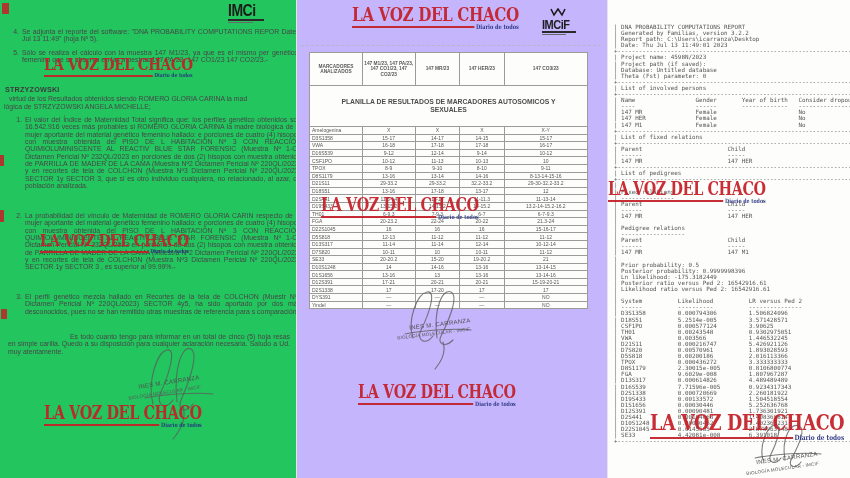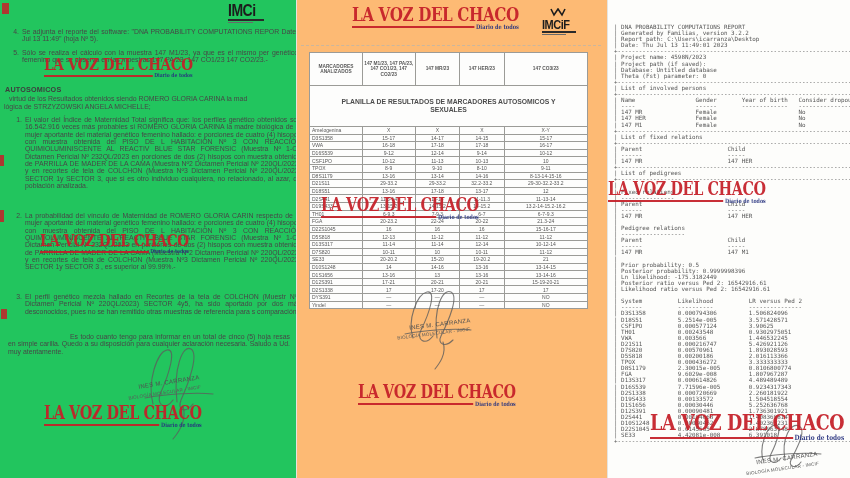--- a/index.html
+++ b/index.html
@@ -4,21 +4,21 @@
 <style>
   html,body{margin:0;padding:0;}
   body{
     width:850px;height:478px;position:relative;overflow:hidden;
     background:#f4f4f2;
     font-family:"Liberation Sans", sans-serif;
     color:#4a4a4a;
   }
   .page{position:absolute;top:0;height:478px;}
   #left-page{left:0;width:296px;background:#22c55e;overflow:hidden;}
-  #mid-page{left:296px;width:310px;background:#fdba74;border-left:1px solid #e4e4e0;border-right:1px solid #e4e4e0;overflow:hidden;}
+  #mid-page{left:296px;width:310px;background:#c4b5fd;border-left:1px solid #e4e4e0;border-right:1px solid #e4e4e0;overflow:hidden;}
   #right-page{left:608px;width:242px;background:#fdfdfb;overflow:hidden;}
 
   
   .lp-item{position:absolute;display:flex;gap:3px;font-size:6.9px;line-height:7.35px;text-align:justify;width:288px;color:#474747;}
   .lp-item .num{flex:0 0 9px;text-align:right;}
   .lp-item .txt{flex:1;}
   #lp-heading{position:absolute;left:5px;top:85px;font-size:7.2px;font-weight:bold;color:#3d3d3d;letter-spacing:.2px;}
   .lp-line{position:absolute;font-size:6.9px;line-height:7.35px;color:#474747;width:292px;}
   #lp-closing{position:absolute;left:8px;top:333px;width:282px;font-size:6.9px;line-height:7.35px;text-align:justify;text-indent:62px;color:#474747;}
 
@@ -68,21 +68,21 @@
 
   <div class="lp-item" style="left:10px;top:28px;">
     <span class="num">4.</span>
     <div class="txt">Se adjunta el reporte del software: "DNA PROBABILITY COMPUTATIONS REPOR Date: Jul 13 11:49" (hoja Nº 5).</div>
   </div>
   <div class="lp-item" style="left:10px;top:49px;">
     <span class="num">5.</span>
     <div class="txt">Sólo se realiza el cálculo con la muestra 147 M1/23, ya que es el mismo per genético femenino que se observa en las muestras 147 PA/23, 147 CO1/23 147 CO2/23.-</div>
   </div>
 
-  <div id="lp-heading">AUTOSOMICOS</div>
+  <div id="lp-heading">STRZYZOWSKI</div>
   <div class="lp-line" style="left:9px;top:95px;">virtud de los Resultados obtenidos siendo ROMERO GLORIA CARINA la mad</div>
   <div class="lp-line" style="left:4px;top:102.5px;">lógica de STRZYZOWSKI ANGELA MICHELLE;</div>
 
   <div class="lp-item" style="left:13px;top:116px;">
     <span class="num">1.</span>
     <div class="txt">El valor del Índice de Maternidad Total significa que: los perfiles genético obtenidos son 16.542.916 veces más probables si ROMERO GLORIA CARINA la madre biológica de la mujer aportante del material genético femenino hallado: e porciones de cuatro (4) hisopos con muestra obtenida del PISO DE L HABITACIÓN Nº 3 CON REACCIÓN QUIMIOLUMINISCENTE AL REACTIV BLUE STAR FORENSIC (Muestra Nº 1-C1 Dictamen Pericial Nº 232QL/2023 en porciones de dos (2) hisopos con muestra obtenida de PARRILLA DE MADER DE LA CAMA (Muestra Nº2 Dictamen Pericial Nº 220QL/2023) y en recortes de tela de COLCHON (Muestra Nº3 Dictamen Pericial Nº 220QL/2023) SECTOR 1y SECTOR 3, que si es otro individuo cualquiera, no relacionado, al azar, de población analizada.</div>
   </div>
   <div class="lp-item" style="left:13px;top:212px;">
     <span class="num">2.</span>
     <div class="txt">La probabilidad del vínculo de Maternidad de ROMERO GLORIA CARIN respecto de la mujer aportante del material genético femenino hallado: e porciones de cuatro (4) hisopos con muestra obtenida del PISO DE L HABITACIÓN Nº 3 CON REACCIÓN QUIMIOLUMINISCENTE AL REACTIV BLUE STAR FORENSIC (Muestra Nº 1-C1 Dictamen Pericial Nº 232QL/2023 en porciones de dos (2) hisopos con muestra obtenida de PARRILLA DE MADER DE LA CAMA (Muestra Nº2 Dictamen Pericial Nº 220QL/2023) y en recortes de tela de COLCHON (Muestra Nº3 Dictamen Pericial Nº 220QL/2023) SECTOR 1y SECTOR 3 , es superior al 99.99%.-</div>

